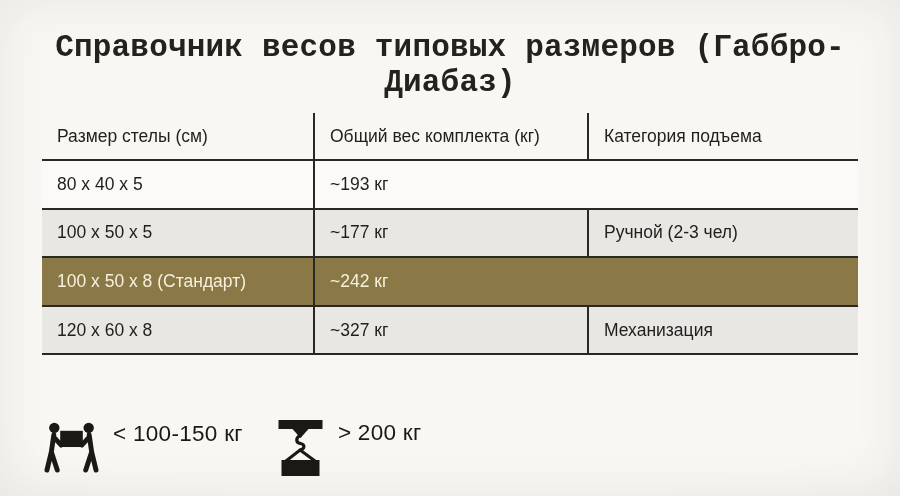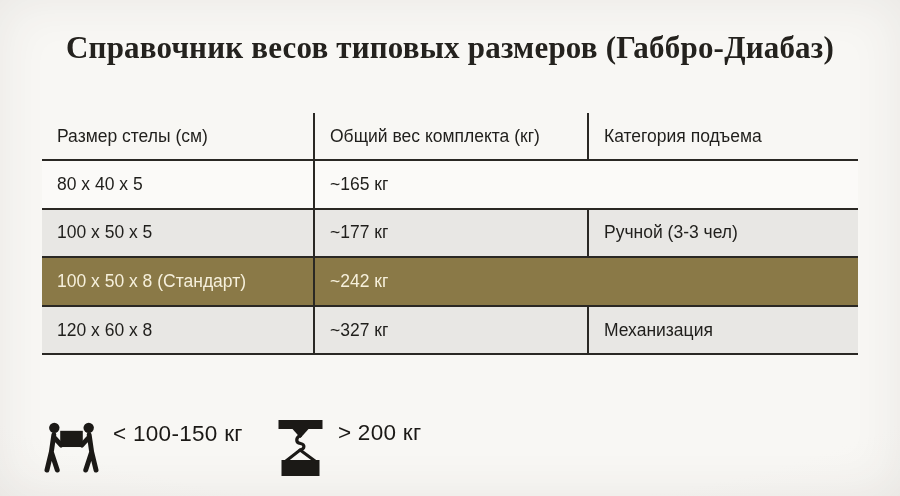--- a/index.html
+++ b/index.html
@@ -5,21 +5,21 @@
   html,body{margin:0;padding:0;}
   body{width:900px;height:496px;overflow:hidden;font-family:"Liberation Sans",sans-serif;}
   .page{
     position:relative;width:900px;height:496px;
     background:radial-gradient(ellipse 130% 110% at 50% 42%, #f8f7f4 55%, #f1efeb 85%, #e7e5e0 100%);
     box-shadow:inset 0 0 50px rgba(60,55,45,0.08);
   }
   .title{
     position:absolute;top:30px;left:0;width:900px;
     text-align:center;
-    font-family:Liberation Serif, serif;
+    font-family:Liberation Mono, monospace;
     font-weight:bold;
     font-size:31px;
     letter-spacing:0.2px;
     color:var(--ink,#24221e);
   }
   .table{
     position:absolute;left:42px;top:113px;width:816px;
   }
   .trow{
     display:grid;
@@ -67,27 +67,27 @@
   <div class="table">
 
     <div class="trow head">
       <div class="cell c1">Размер стелы (см)</div>
       <div class="cell c2">Общий вес комплекта (кг)</div>
       <div class="cell c3">Категория подъема</div>
     </div>
 
     <div class="trow r-base">
       <div class="cell c1">80 x 40 x 5</div>
-      <div class="cell c2">~165 кг</div>
+      <div class="cell c2">~193 кг</div>
     </div>
 
     <div class="trow r-alt">
       <div class="cell c1">100 x 50 x 5</div>
       <div class="cell c2">~177 кг</div>
-      <div class="cell c3">Ручной (3-3 чел)</div>
+      <div class="cell c3">Ручной (2-3 чел)</div>
     </div>
 
     <div class="trow r-highlight">
       <div class="cell c1">100 x 50 x 8 (Стандарт)</div>
       <div class="cell c2">~242 кг</div>
     </div>
 
     <div class="trow r-alt">
       <div class="cell c1">120 x 60 x 8</div>
       <div class="cell c2">~327 кг</div>

